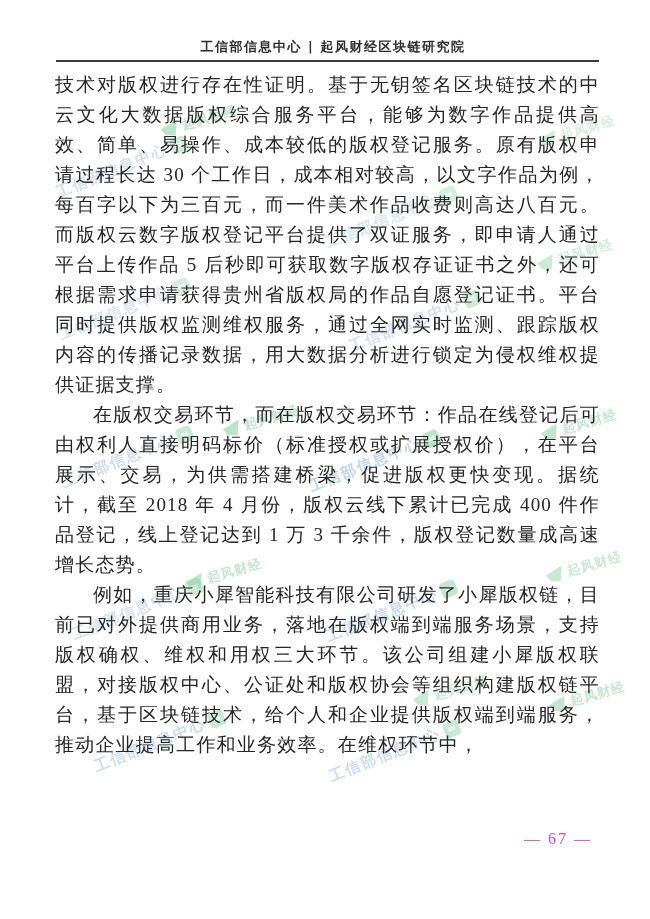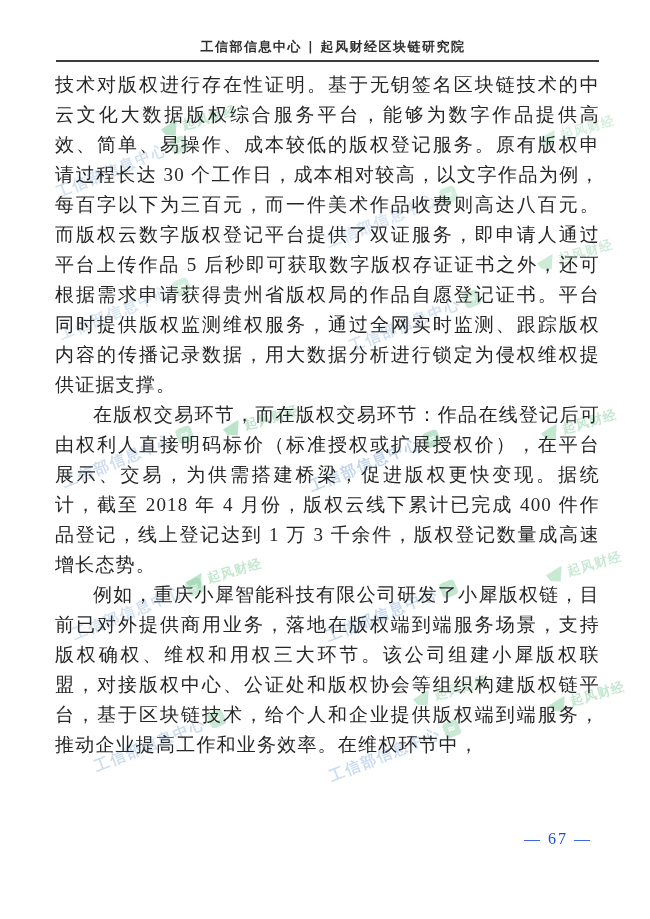--- a/index.html
+++ b/index.html
@@ -24,21 +24,21 @@
   .body-text{
     position:absolute;top:70px;left:55px;width:545px;z-index:2;
     color:#262626;font-size:19px;line-height:30px;letter-spacing:1.2px;
     text-align:justify;
   }
   .body-text p{margin:0;padding:0;text-justify:inter-ideograph;}
   .body-text p.indent{text-indent:2em;}
   
   .page-number{
     position:absolute;top:830px;right:58px;z-index:2;
-    font-size:16px;color:#1d4ed8;letter-spacing:2px;
+    font-size:16px;color:#ec4899;letter-spacing:2px;
   }
   
   .wm-layer{position:absolute;inset:0;z-index:1;pointer-events:none;}
   .wm{position:absolute;display:flex;align-items:center;gap:4px;
       transform:rotate(-22deg);white-space:nowrap;}
   .wm-gxb .wm-text{
     font-family:"DejaVu Sans","Liberation Sans",sans-serif;
     font-size:15px;letter-spacing:2px;font-weight:bold;
   }
   .wm-logo{

